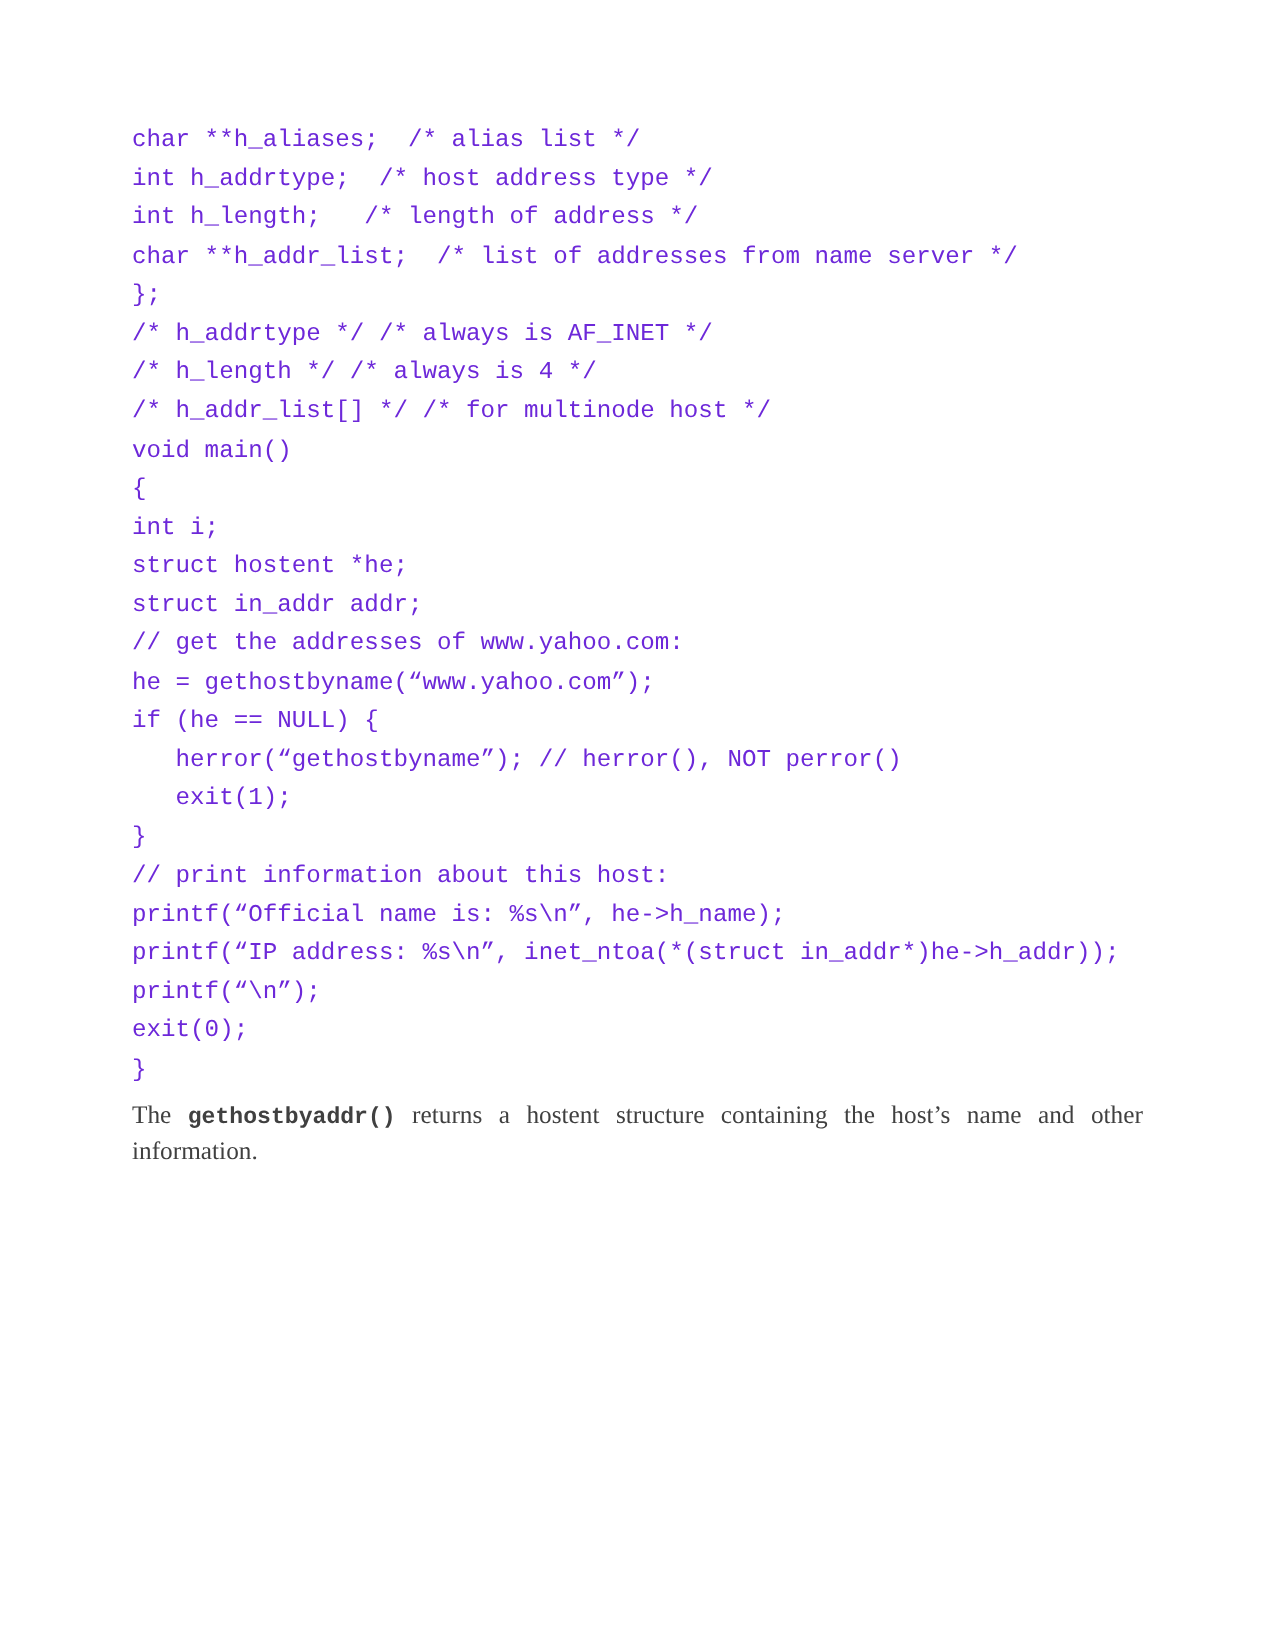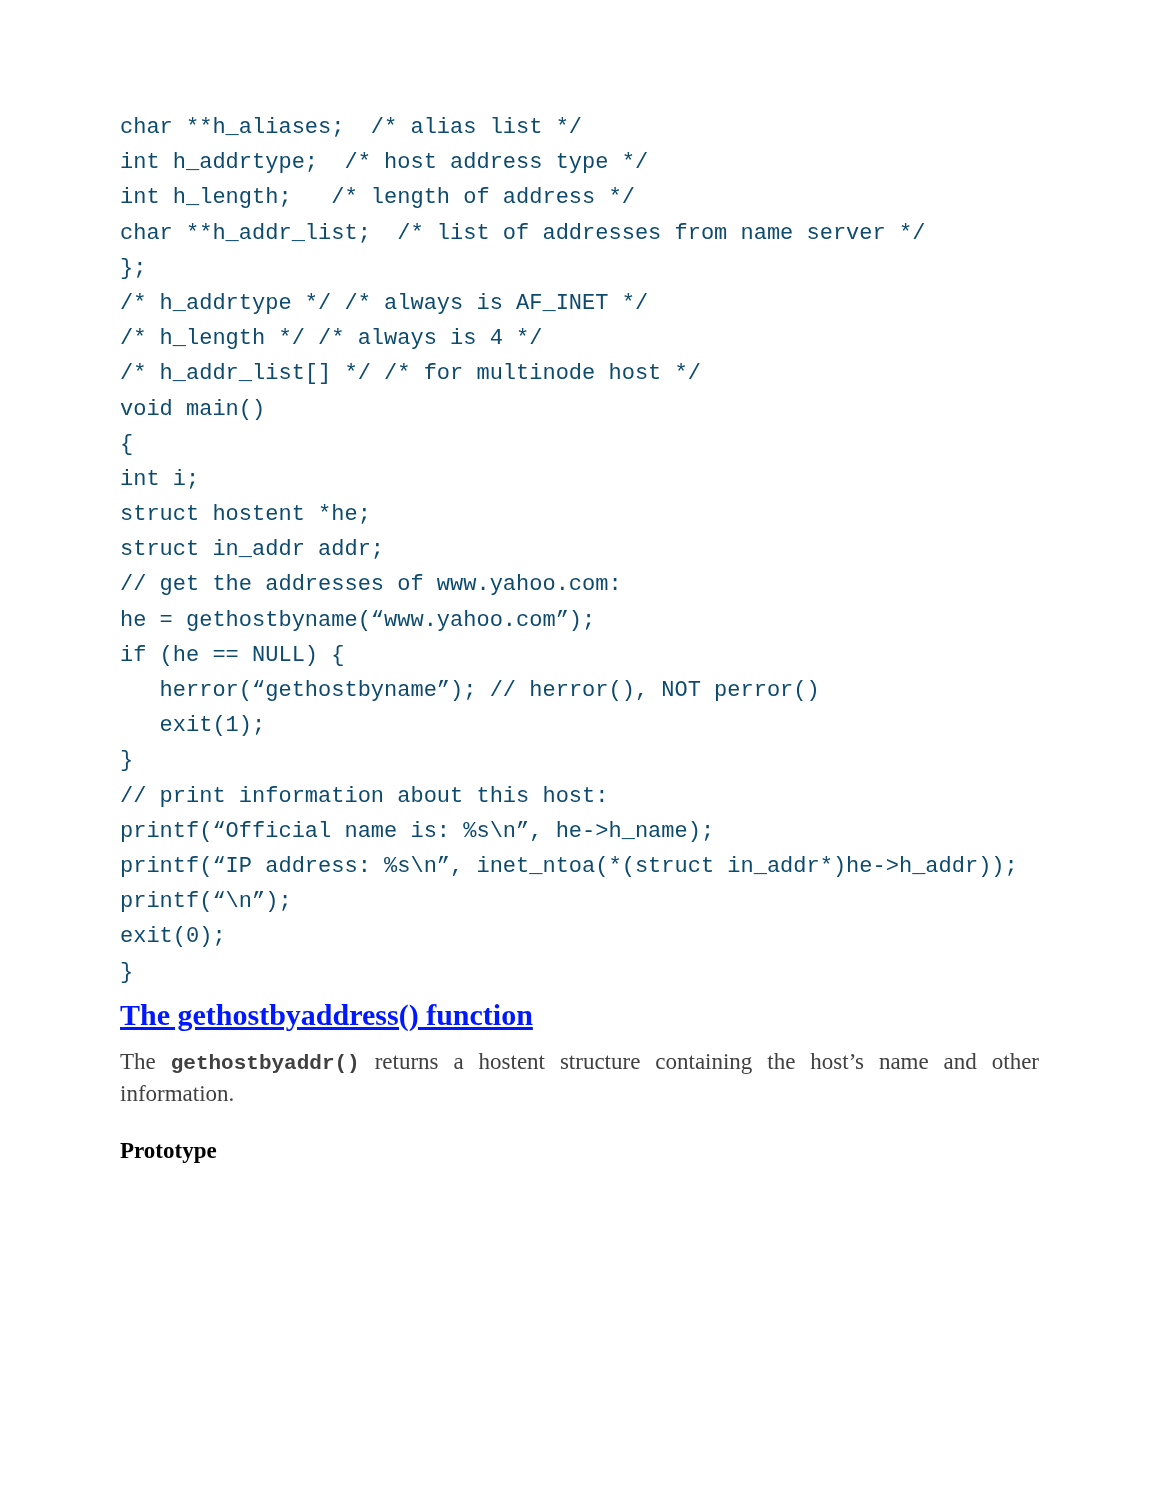--- a/index.html
+++ b/index.html
@@ -12,21 +12,21 @@
   .page {
     width: 1159px;
     min-height: 1500px;
     padding: 110px 120px 120px 120px;
     box-sizing: border-box;
   }
   .code {
     font-family: 'Courier New', Courier, monospace;
     font-size: 22px;
     line-height: 1.6;
-    color: #0c4a6e;
+    color: #6d28d9;
     white-space: pre-wrap;
     margin-bottom: 8px;
   }
   .body-text {
     font-family: Georgia, 'Times New Roman', serif;
     font-size: 23px;
     line-height: 1.4;
     color: #000;
     text-align: justify;
     margin-top: 2px;
@@ -93,22 +93,20 @@
    exit(1);
 }
 // print information about this host:
 printf(“Official name is: %s\n”, he-&gt;h_name);
 printf(“IP address: %s\n”, inet_ntoa(*(struct in_addr*)he-&gt;h_addr));
 printf(“\n”);
 exit(0);
 }</div>
 
 
-  <div class="heading">The gethostbyaddress() function</div>
 
   <div class="desc">
     <span>The </span><span class="inline-code">gethostbyaddr()</span><span> returns a hostent structure containing the host’s name and other information.</span>
   </div>
 
-  <div class="subheading">Prototype</div>
 
 
 </div>
 
 </body></html>

